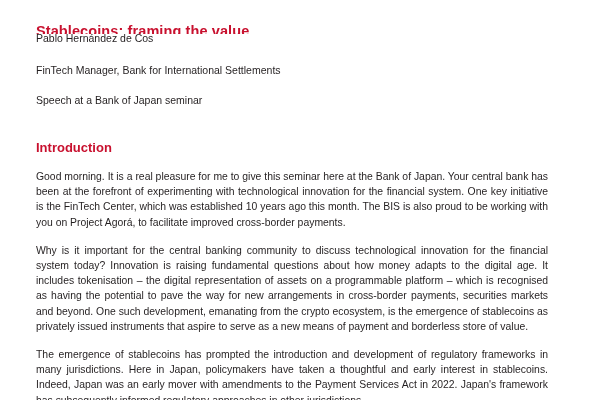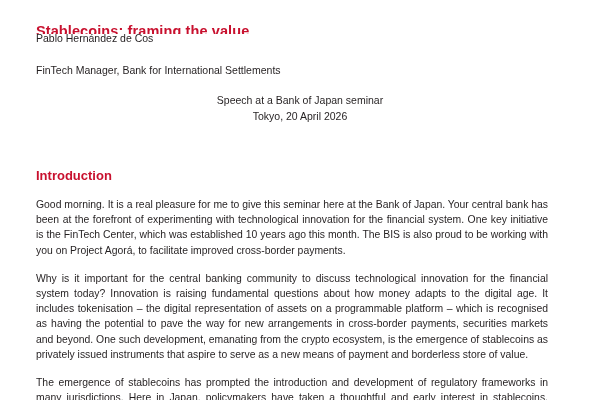--- a/index.html
+++ b/index.html
@@ -45,24 +45,23 @@
     margin-top: 16px;
   }
   .speech-info {
     margin-top: 14px;
     font-size: 10.5px;
     line-height: 16px;
     color: #231f20;
   }
   .speech-info div {
     white-space: nowrap;
-    text-align: center;
   }
   .section-heading {
-    margin-top: 44px;
+    margin-top: 32px;
     font-size: 13px;
     font-weight: bold;
     color: #c8102e;
   }
   p.body-text {
     margin: 13px 16px 0 0;
     font-size: 10.4px;
     line-height: 15.2px;
     text-align: justify;
     color: #231f20;
@@ -78,21 +77,20 @@
 
   <div class="doc-title">Stablecoins: framing the value</div>
 
   <div class="byline">
     <div>Pablo Hernández de Cos</div>
     <div>FinTech Manager, Bank for International Settlements</div>
   </div>
 
   <div class="speech-info">
     <div>Speech at a Bank of Japan seminar</div>
-    <div>Tokyo, 20 April 2026</div>
   </div>
 
   <div class="section-heading">Introduction</div>
 
   <p class="body-text first">Good morning. It is a real pleasure for me to give this seminar here at the Bank of Japan. Your central bank has been at the forefront of experimenting with technological innovation for the financial system. One key initiative is the FinTech Center, which was established 10 years ago this month. The BIS is also proud to be working with you on Project Agorá, to facilitate improved cross-border payments.</p>
   <p class="body-text">Why is it important for the central banking community to discuss technological innovation for the financial system today? Innovation is raising fundamental questions about how money adapts to the digital age. It includes tokenisation – the digital representation of assets on a programmable platform – which is recognised as having the potential to pave the way for new arrangements in cross-border payments, securities markets and beyond. One such development, emanating from the crypto ecosystem, is the emergence of stablecoins as privately issued instruments that aspire to serve as a new means of payment and borderless store of value.</p>
   <p class="body-text">The emergence of stablecoins has prompted the introduction and development of regulatory frameworks in many jurisdictions. Here in Japan, policymakers have taken a thoughtful and early interest in stablecoins. Indeed, Japan was an early mover with amendments to the Payment Services Act in 2022. Japan's framework has subsequently informed regulatory approaches in other jurisdictions.</p>
 
 </div>
 

